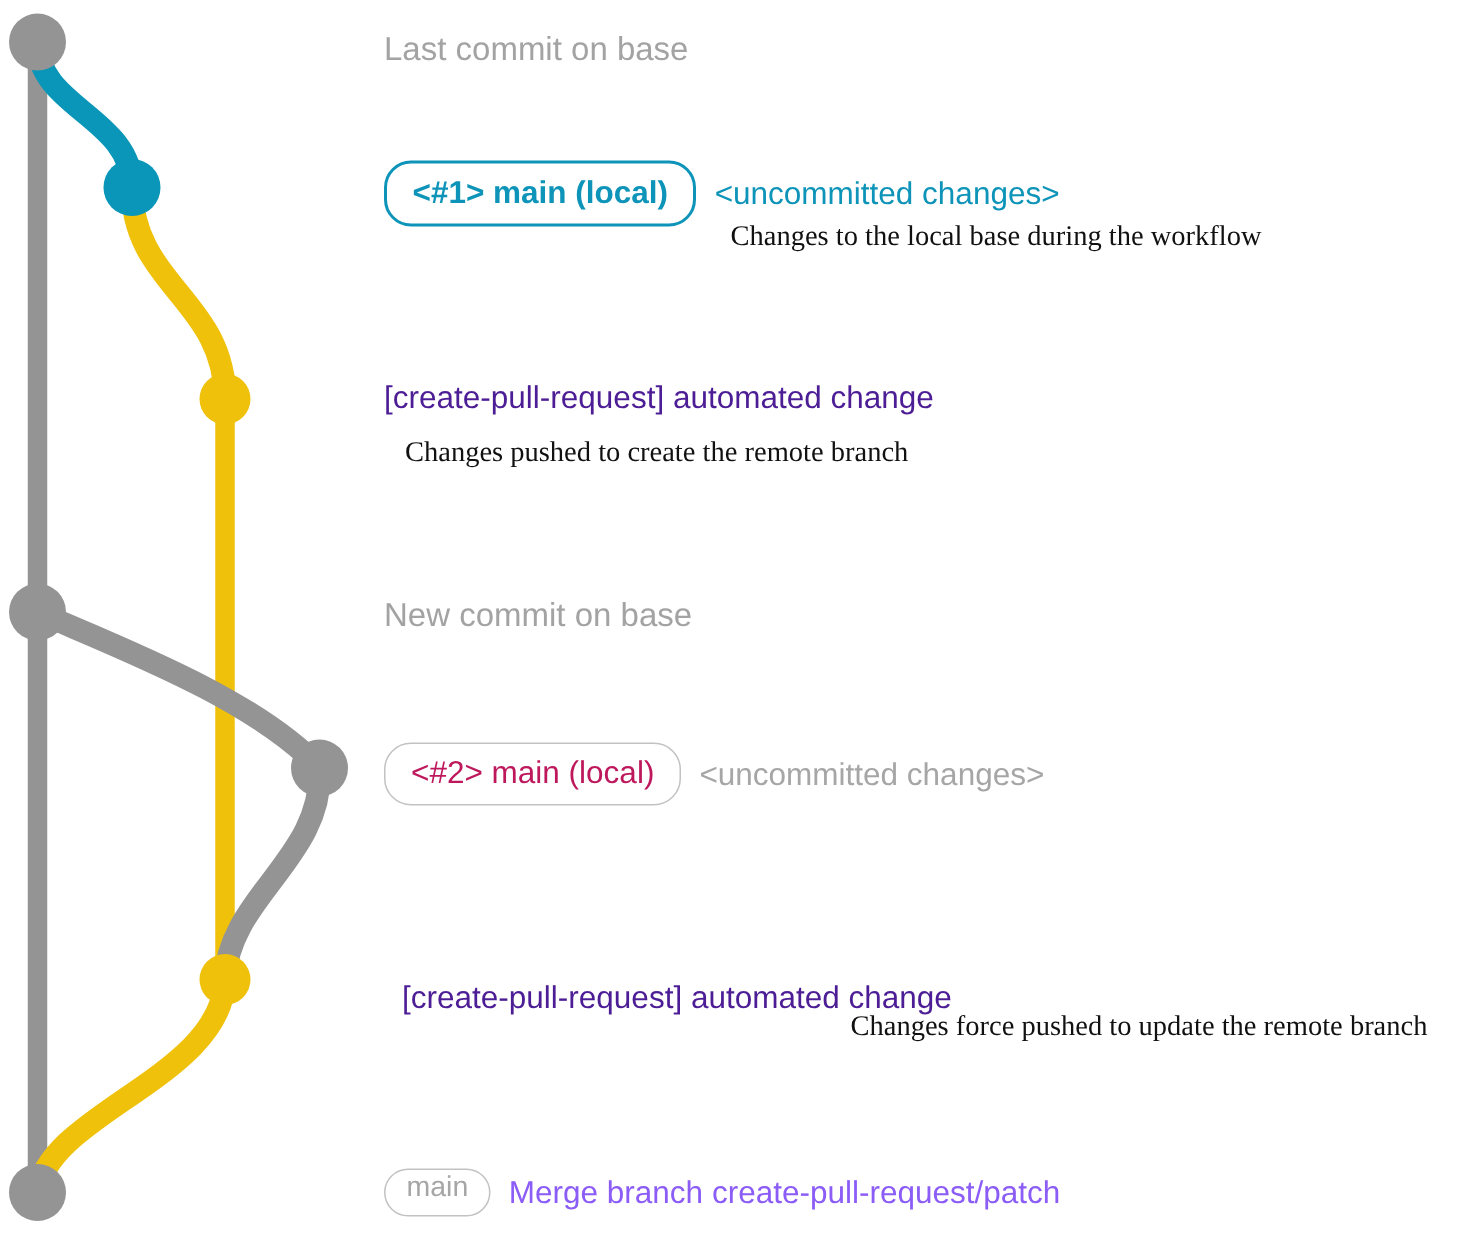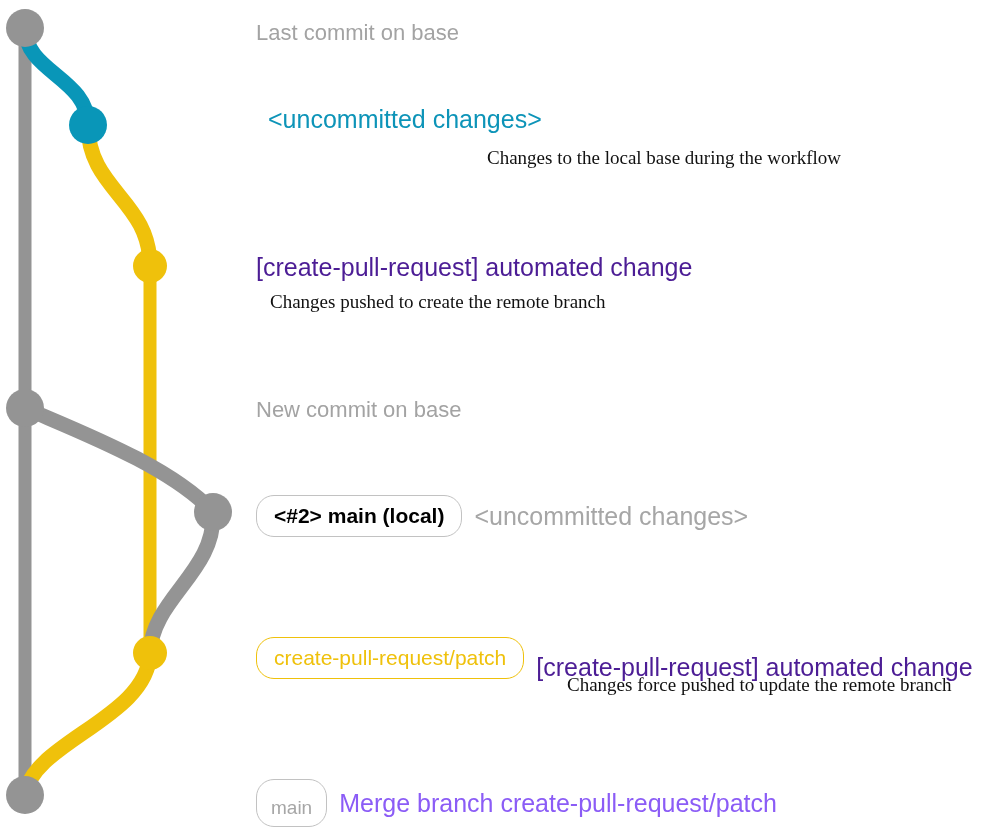--- a/index.html
+++ b/index.html
@@ -56,46 +56,46 @@
   .badge-teal {
     border: 2px solid #0d94b8;
     color: #0d94b8;
     font-weight: bold;
     font-size: 21px;
     padding: 9px 17px 10px 17px;
   }
 
   .badge-gray-light {
     border: 1.5px solid #c2c2c2;
-    color: #000000;
-    font-weight: bold;
+    color: #be185d;
+    font-weight: normal;
     font-size: 21px;
     padding: 9px 17px 10px 17px;
   }
 
   .badge-yellow {
     border: 1.5px solid #efc10b;
     color: #efc10b;
     font-weight: normal;
     font-size: 21px;
     padding: 9px 17px 10px 17px;
   }
 
   .badge-main {
     border: 1.5px solid #c2c2c2;
     color: #a6a6a6;
     font-weight: normal;
     font-size: 19px;
-    padding: 18px 14px 9px 14px;
+    padding: 2px 14px 9px 14px;
   }
 
   
   .subject {
     font-family: "Liberation Sans", sans-serif;
-    font-size: 25px;
+    font-size: 21px;
     line-height: 1;
     white-space: nowrap;
   }
   .subject-teal  { color: #0d94b8; }
   .subject-yellow{ color: #4c1d95; margin-top: 20px; }
   .subject-gray  { color: #a6a6a6; }
   .subject-graydark { color: #8b5cf6; }
 
   .headline {
     font-family: "Liberation Sans", sans-serif;
@@ -145,20 +145,21 @@
 </svg>
 
 <div class="labels">
 
   <div class="row" style="left:256px; top:0;margin-top:22px;">
     <div class="headline">Last commit on base</div>
   </div>
 
   <div class="row" style="left:256px; top:107px;">
     <div class="row-line">
+      <span class="badge badge-teal">&lt;#1&gt; main (local)</span>
       <span class="subject subject-teal gap-after-badge">&lt;uncommitted changes&gt;</span>
     </div>
   </div>
   <div class="row" style="left:487px; top:148px;">
     <span class="desc">Changes to the local base during the workflow</span>
   </div>
 
   <div class="row" style="left:256px; top:255px;">
     <span class="subject subject-yellow">[create-pull-request] automated change</span>
   </div>
@@ -172,21 +173,20 @@
 
   <div class="row" style="left:256px; top:495px;">
     <div class="row-line">
       <span class="badge badge-gray-light">&lt;#2&gt; main (local)</span>
       <span class="subject subject-gray gap-after-badge">&lt;uncommitted changes&gt;</span>
     </div>
   </div>
 
   <div class="row" style="left:256px; top:635px;">
     <div class="row-line">
-      <span class="badge badge-yellow">create-pull-request/patch</span>
       <span class="subject subject-yellow gap-after-badge">[create-pull-request] automated change</span>
     </div>
   </div>
   <div class="row" style="left:567px; top:675px;">
     <span class="desc">Changes force pushed to update the remote branch</span>
   </div>
 
   <div class="row" style="left:256px; top:779px;">
     <div class="row-line">
       <span class="badge badge-main">main</span>

